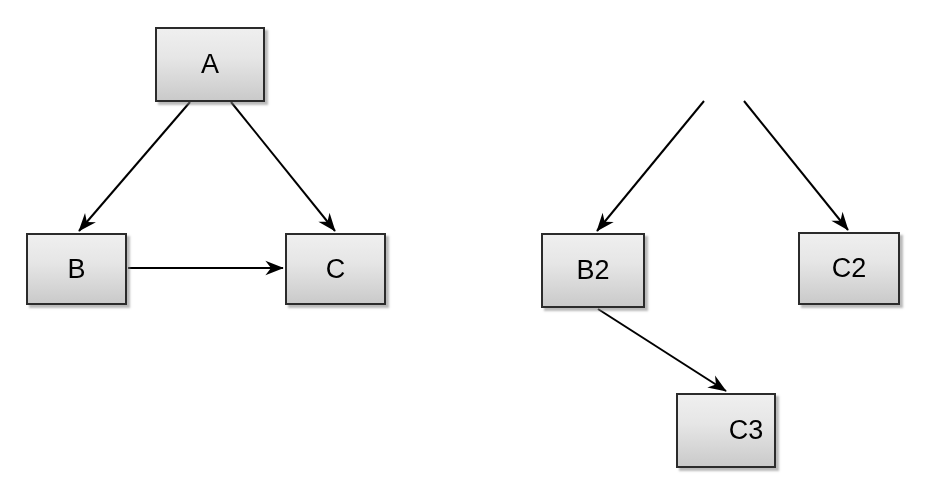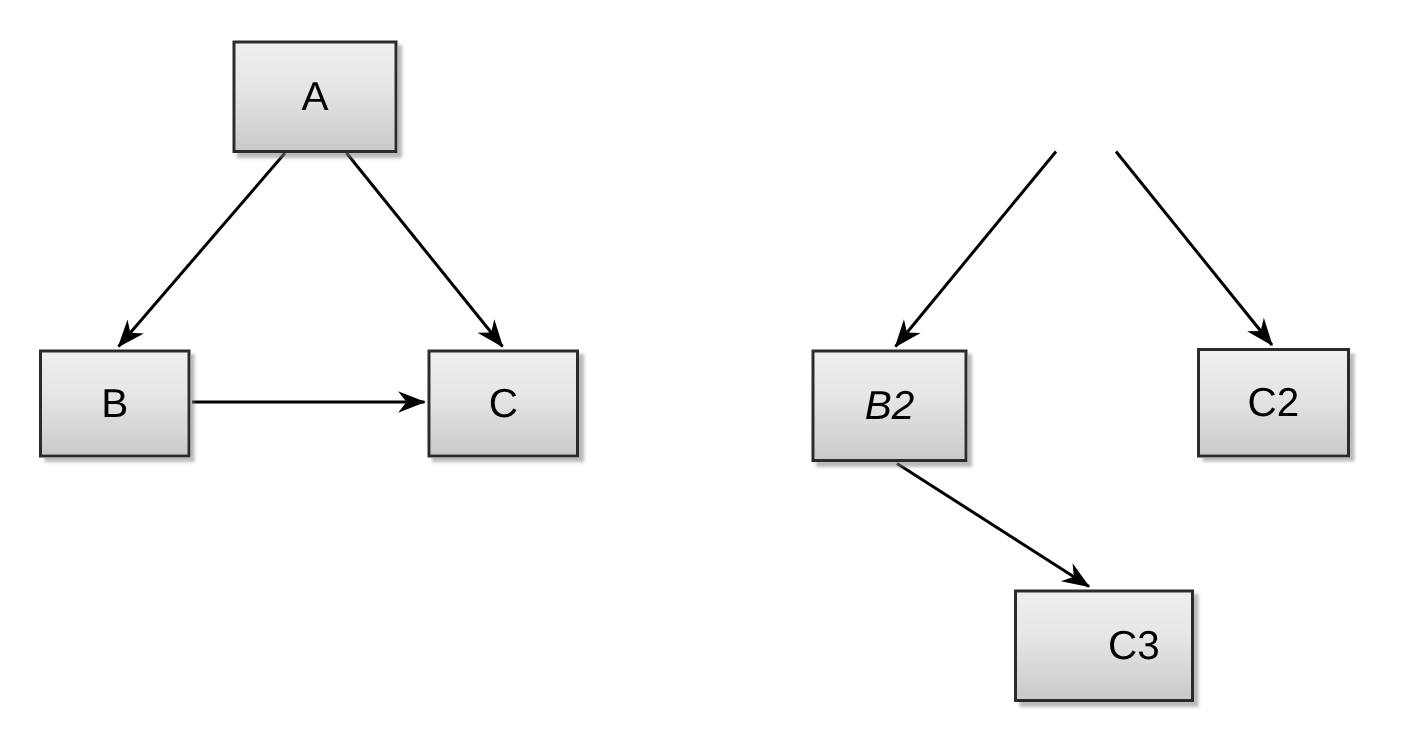--- a/index.html
+++ b/index.html
@@ -69,23 +69,23 @@
 
   <div class="node" style="left: 155px; top: 27px; width: 110px; height: 75px;">
     <span class="node-label">A</span>
   </div>
   <div class="node" style="left: 26px; top: 233px; width: 101px; height: 72px;">
     <span class="node-label">B</span>
   </div>
   <div class="node" style="left: 285px; top: 233px; width: 101px; height: 72px;">
     <span class="node-label">C</span>
   </div>
-  <div class="node" style="left: 541px; top: 233px; width: 104px; height: 75px; font-style: italic;">
+  <div class="node" style="left: 541px; top: 233px; width: 104px; height: 75px;">
     <span class="node-label">B2</span>
   </div>
   <div class="node" style="left: 798px; top: 232px; width: 102px; height: 73px; justify-content: center;">
     <span class="node-label">C2</span>
   </div>
-  <div class="node" style="left: 676px; top: 393px; width: 120px; height: 75px; padding-left: 40px;">
+  <div class="node" style="left: 676px; top: 393px; width: 100px; height: 75px; padding-left: 40px;">
     <span class="node-label">C3</span>
   </div>
 
 </div>
 
 </body></html>

